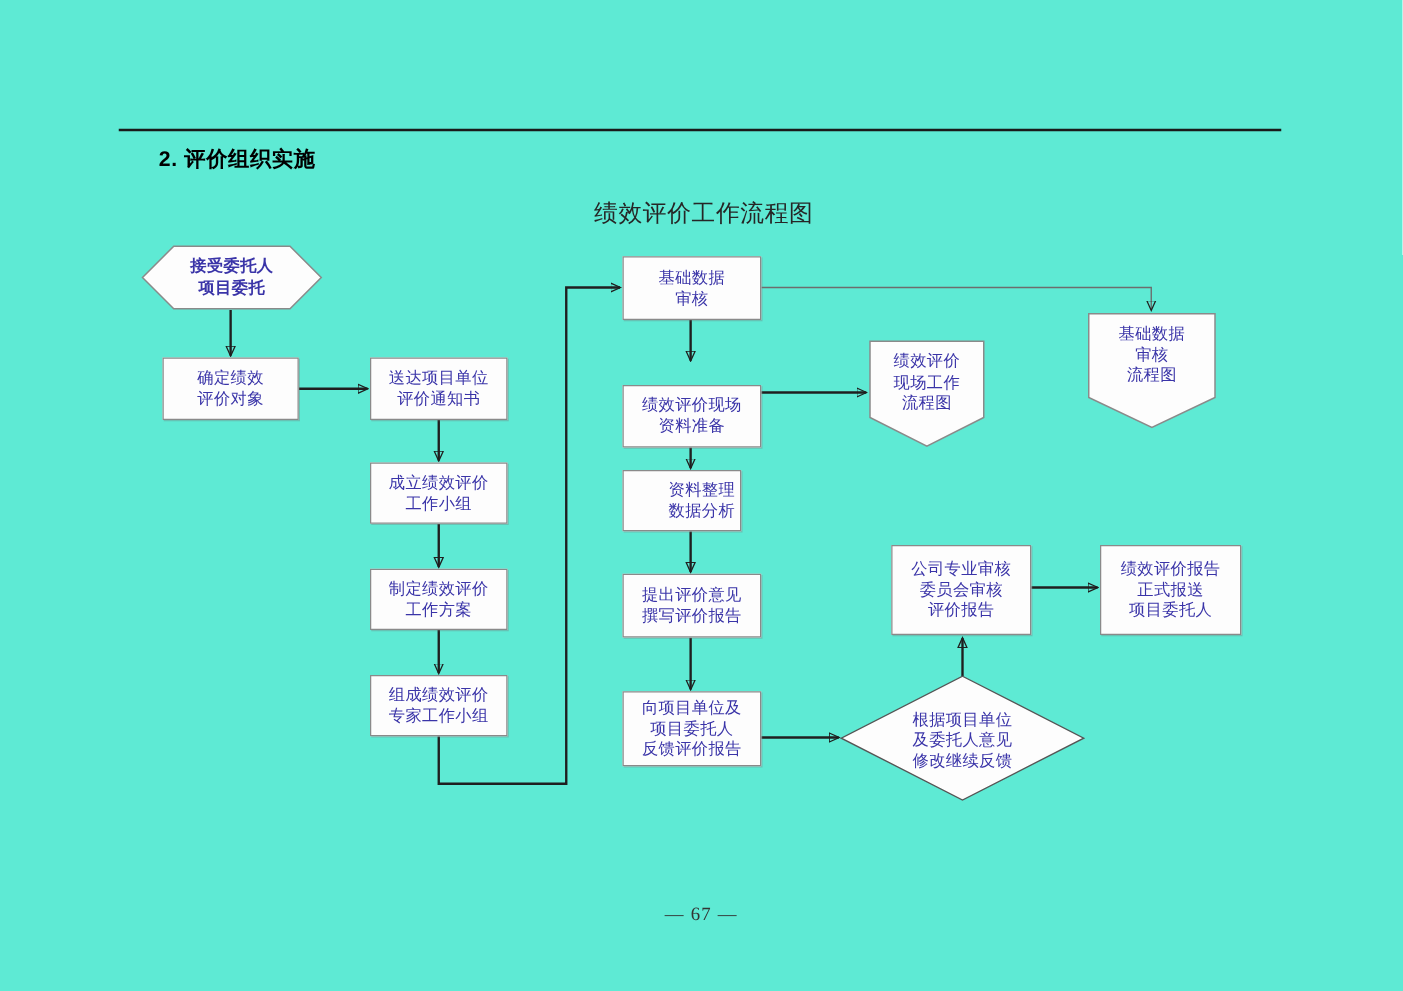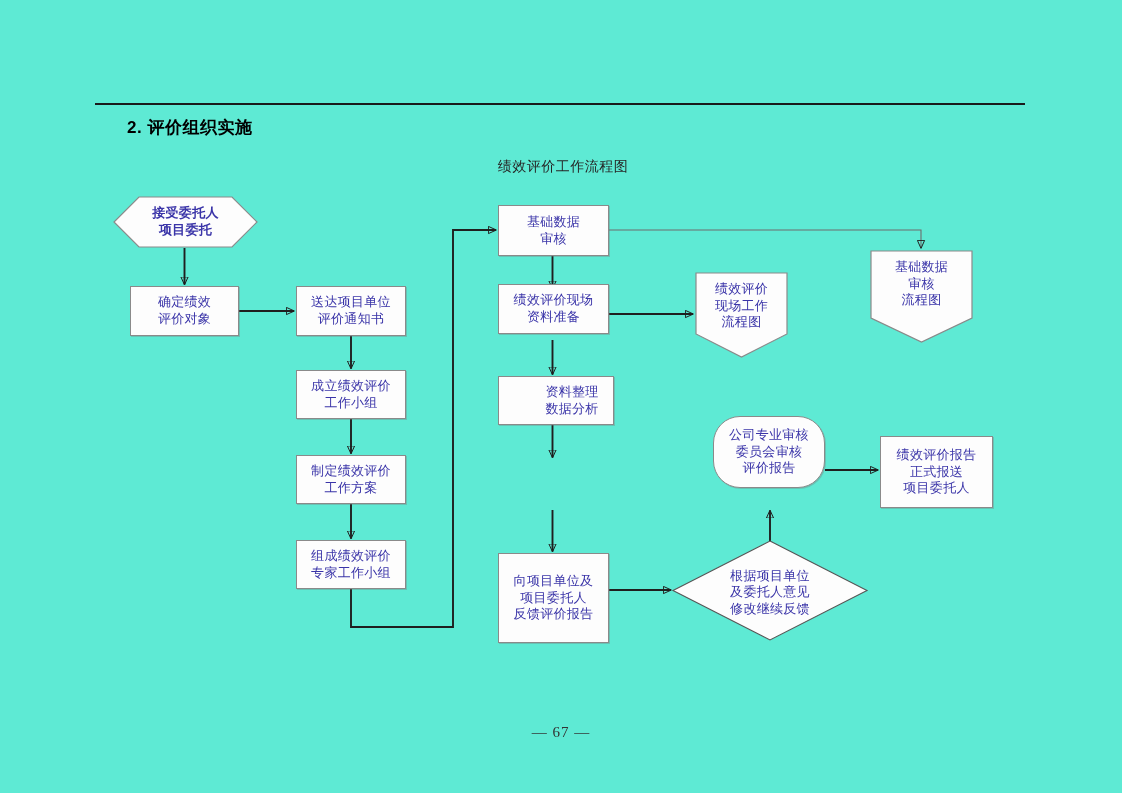--- a/index.html
+++ b/index.html
@@ -38,21 +38,21 @@
     color: #000000;
     letter-spacing: 0.5px;
     white-space: nowrap;
   }
   #chart-title {
     position: absolute;
     left: 0;
     top: 158px;
     width: 1122px;
     text-align: center;
-    font-size: 14px;
+    font-size: 19px;
     color: #262626;
     letter-spacing: 0.5px;
   }
   
   #chart-title > span { position: relative; left: 2px; }
 
   
   #page-number {
     position: absolute;
     left: 0;
@@ -211,32 +211,36 @@
   <div class="node box" style="left:296px; top:455px; width:110px; height:49px;">
     <span>制定绩效评价
 工作方案</span>
   </div>
 
   <div class="node box" style="left:498px; top:205px; width:111px; height:51px;">
     <span>基础数据
 审核</span>
   </div>
 
-  <div class="node box" style="left:498px; top:284px; width:111px; height:50px;">
+  <div class="node box" style="left:498px; top:308px; width:111px; height:50px;">
     <span>绩效评价现场
 资料准备</span>
   </div>
 
-  <div class="node box" style="left:498px; top:376px; width:116px; height:49px;padding-left:32px;">
+  <div class="node box" style="left:498px; top:376px; width:95px; height:49px;padding-left:32px;">
     <span>资料整理
 数据分析</span>
   </div>
 
-
-  <div class="node box" style="left:498px; top:553px; width:111px; height:90px;">
+  <div class="node box" style="left:498px; top:459px; width:111px; height:51px;">
+    <span>提出评价意见
+撰写评价报告</span>
+  </div>
+
+  <div class="node box" style="left:498px; top:553px; width:111px; height:60px;">
     <span>向项目单位及
 项目委托人
 反馈评价报告</span>
   </div>
 
   <div class="shape-wrap" style="left:695px; top:272px; width:93px; height:86px;">
     <svg width="93" height="86" viewBox="0 0 93 86">
       <polygon points="1,1 92,1 92,62 46.5,85 1,62" fill="#fdfdfd" stroke="#8a8a8a" stroke-width="1.2"></polygon>
     </svg>
     <div class="shape-label pent-label">绩效评价
@@ -246,21 +250,21 @@
 
   <div class="shape-wrap" style="left:870px; top:250px; width:103px; height:93px;">
     <svg width="103" height="93" viewBox="0 0 103 93">
       <polygon points="1,1 102,1 102,68 51.5,92 1,68" fill="#fdfdfd" stroke="#8a8a8a" stroke-width="1.2"></polygon>
     </svg>
     <div class="shape-label pent-label">基础数据
 审核
 流程图</div>
   </div>
 
-  <div class="node box" style="left:713px; top:416px; width:112px; height:72px;border-radius:27px;">
+  <div class="node box" style="left:713px; top:436px; width:112px; height:72px;">
     <span>公司专业审核
 委员会审核
 评价报告</span>
   </div>
 
   <div class="node box" style="left:880px; top:436px; width:113px; height:72px;">
     <span>绩效评价报告
 正式报送
 项目委托人</span>
   </div>

